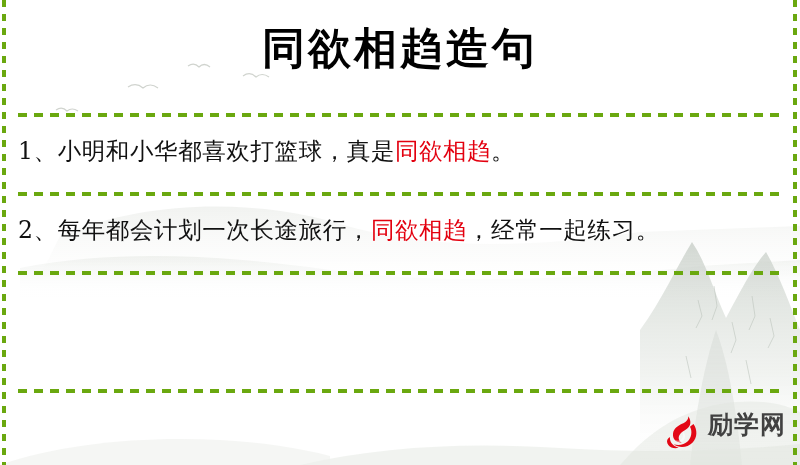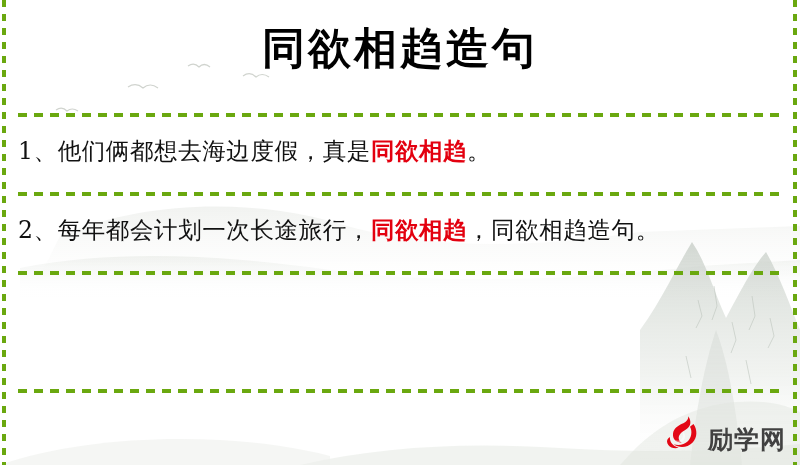--- a/index.html
+++ b/index.html
@@ -91,32 +91,32 @@
     line-height: 40px;
     letter-spacing: 0.6px;
     text-align: left;
   }
   .sentence.s1 { top: 131px; }
   .sentence.s2 { top: 210px; }
   .sentence.s3 { top: 289px; }
 
   .idiom {
     color: #e3000f;
-    font-weight: 700;
+    font-weight: 400;
     letter-spacing: 0.5px;
   }
 
   
   .logo {
     position: absolute;
     left: 662px;
     top: 412px;
     z-index: 6;
     display: flex;
-    align-items: flex-end;
+    align-items: flex-start;
     gap: 6px;
     opacity: 0.97;
   }
   .logo-mark { width: 40px; height: 40px; display: block; flex: 0 0 auto; }
   .logo-text {
     font-family: "DejaVu Sans", "Liberation Sans", sans-serif;
     font-weight: 700;
     font-size: 25px;
     color: #3b3b3b;
     letter-spacing: 1px;
@@ -195,25 +195,25 @@
   <div class="side-rule right"></div>
 
   <div class="title">同欲相趋造句</div>
 
   <div class="hrule r1"></div>
   <div class="hrule r2"></div>
   <div class="hrule r3"></div>
   <div class="hrule r4"></div>
 
   <div class="sentence s1">
-    <span>1、</span><span>他们俩都想去海边度假，真是</span><span class="idiom">同欲相趋</span><span>。</span>
+    <span>1、</span><span>小明和小华都喜欢打篮球，真是</span><span class="idiom">同欲相趋</span><span>。</span>
   </div>
 
   <div class="sentence s2">
-    <span>2、</span><span>每年都会计划一次长途旅行，</span><span class="idiom">同欲相趋</span><span>，同欲相趋造句。</span>
+    <span>2、</span><span>每年都会计划一次长途旅行，</span><span class="idiom">同欲相趋</span><span>，经常一起练习。</span>
   </div>
 
 
   <div class="logo">
     <svg class="logo-mark" viewBox="0 0 48 48">
       <path d="M31.5 5 C 36 12, 34 17, 30 20 C 26.5 22.6, 23 24, 21 27.5 C 19.2 30.7, 20 34.5, 23.5 36.5 C 17 36.8, 12.5 32, 13.2 26 C 13.9 20, 19 16.5, 24 14.2 C 28.6 12.1, 31.8 9.5, 31.5 5 Z" fill="#e3000f"></path>
       <path d="M37.8 14.5 C 42.8 21.5, 42.5 31, 36.5 37 C 30.5 43, 20.5 43.6, 14 38.8 C 20 40.6, 26.8 39.4, 31 35.2 C 35.5 30.7, 36.6 23, 33.6 17.8 C 35 16.6, 36.6 15.5, 37.8 14.5 Z" fill="#e3000f"></path>
       <path d="M9.5 30 C 9 36, 13.5 41.5, 20 42.6 C 16 44.6, 10.5 43.2, 7.6 39.5 C 5 36.2, 5.6 32.2, 9.5 30 Z" fill="#e3000f"></path>
       <path d="M25.2 23.8 C 28.4 26.4, 28.6 31.6, 25.6 34.4 C 23 36.8, 18.6 36.6, 16.4 34 C 19.6 35.2, 22.8 34.2, 24.2 31.6 C 25.4 29.4, 25.2 26.4, 25.2 23.8 Z" fill="#ffffff" opacity="0.55"></path>
     </svg>

